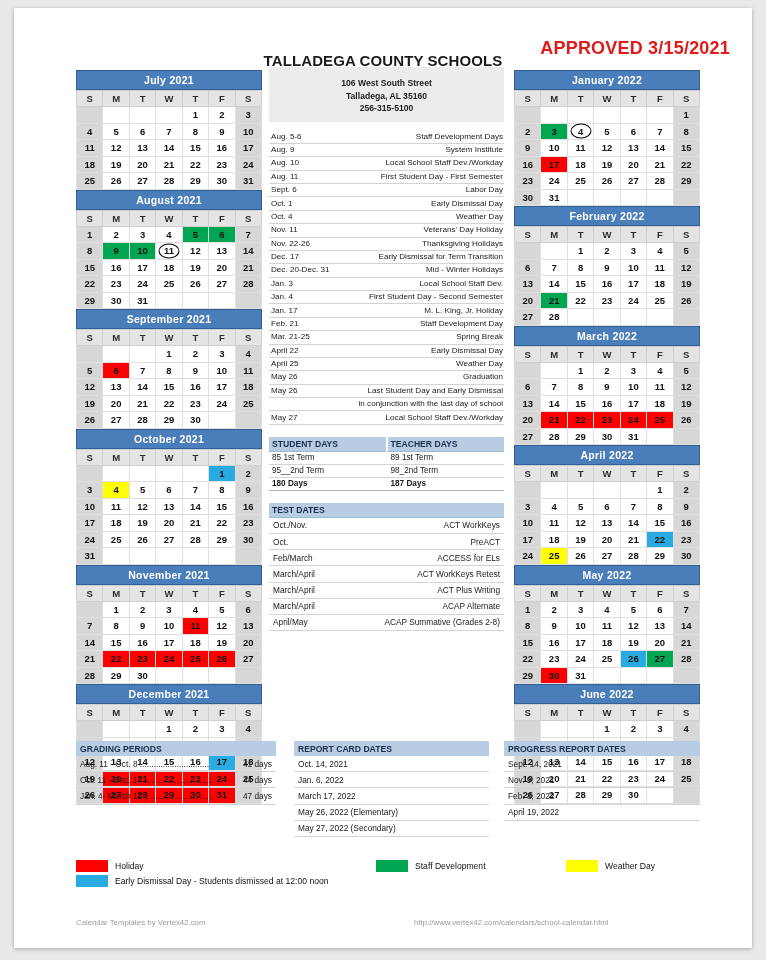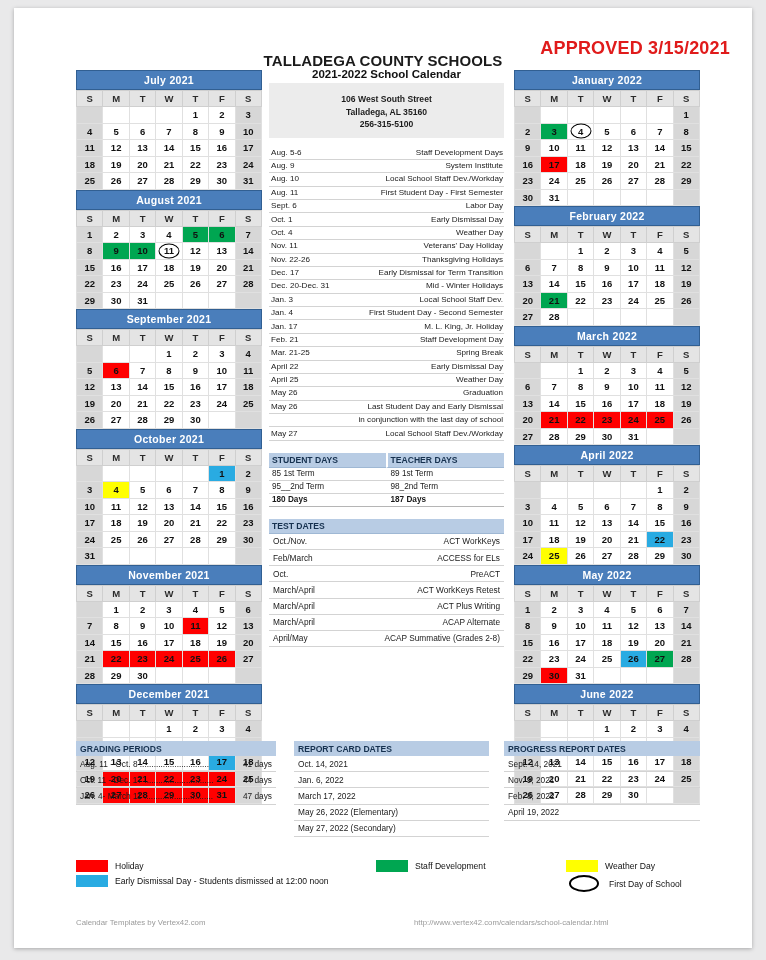--- a/index.html
+++ b/index.html
@@ -870,21 +870,20 @@
                 <td class="">30</td>
                 <td class="empty"></td>
                 <td class="empty we"></td>
               </tr>
             </tbody>
           </table>
         </div>
       </div>
 
     <div class="col-mid">
-      <div class="cal-title">2021-2022 School Calendar</div>
       <div class="addr-box">
         <div class="sp"></div>
         <div>106 West South Street</div>
         <div>Talladega, AL  35160</div>
         <div>256-315-5100</div>
       </div>
       <div class="ev-list">
           <div class="ev-row">
             <span class="d">Aug. 5-6</span>
             <span class="t">Staff Development Days</span>
@@ -996,26 +995,26 @@
       </div>
 
       <div class="sec">
         <div class="sec-head">TEST DATES</div>
         <div id="test-rows">
             <div class="br">
               <span>Oct./Nov.</span>
               <span>ACT WorkKeys</span>
             </div>
             <div class="br">
+              <span>Oct.</span>
+              <span>PreACT</span>
+            </div>
+            <div class="br">
               <span>Feb/March</span>
               <span>ACCESS for ELs</span>
-            </div>
-            <div class="br">
-              <span>Oct.</span>
-              <span>PreACT</span>
             </div>
             <div class="br">
               <span>March/April</span>
               <span>ACT WorkKeys Retest</span>
             </div>
             <div class="br">
               <span>March/April</span>
               <span>ACT Plus Writing</span>
             </div>
             <div class="br">
@@ -1100,24 +1099,20 @@
         <div class="lgrow">
           <span class="sw green"></span>
           <span class="ltext">Staff Development</span>
         </div>
       </div>
       <div class="lg-col3">
         <div class="lgrow">
           <span class="sw yellow"></span>
           <span class="ltext">Weather Day</span>
         </div>
-        <div class="lgrow">
-          <span class="sw oval"></span>
-          <span class="ltext">First Day of School</span>
-        </div>
       </div>
     </div>
 
     <div class="foot-l">Calendar Templates by Vertex42.com</div>
     <div class="foot-r">http://www.vertex42.com/calendars/school-calendar.html</div>
 
   </div>
 </div>
 
 </body></html>

